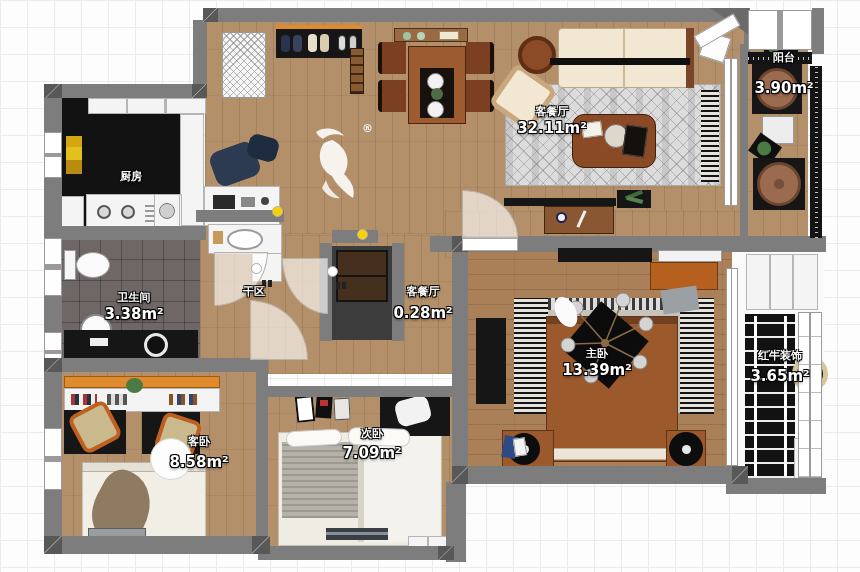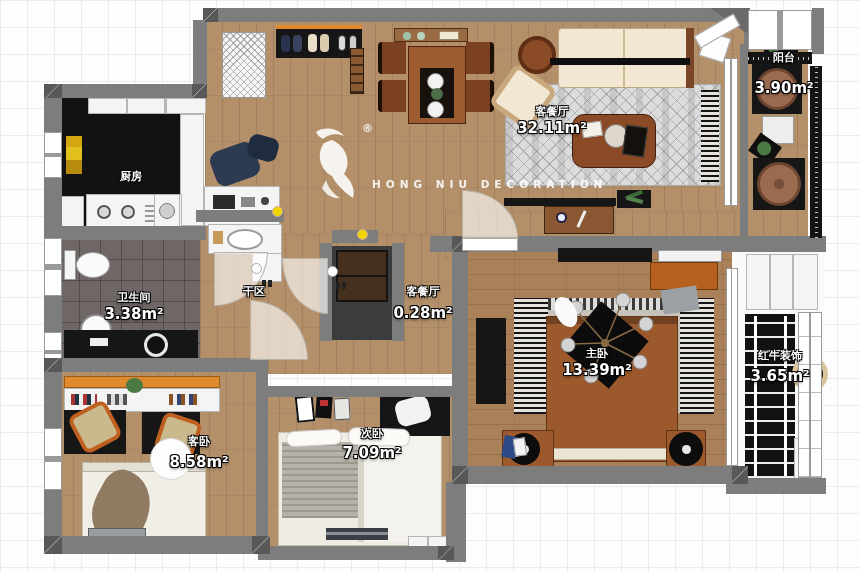--- a/index.html
+++ b/index.html
@@ -363,15 +363,14 @@
     <span>次卧</span>
     <span class="area">7.09m²</span>
   </div>
 
   <svg class="abs wm" style="left:306px;top:126px;width:60px;height:76px;" viewBox="0 0 60 76">
     <path d="M10 6 C18 0 32 2 38 10 C31 7 22 8 17 13 C14 11 11 9 10 6 Z" fill="rgba(255,255,255,.88)"></path>
     <path d="M26 14 C40 20 46 36 38 48 C44 54 50 62 47 72 C38 66 30 58 26 50 C14 44 10 28 18 17 C20 16 23 15 26 14 Z" fill="rgba(255,255,255,.88)"></path>
     <path d="M20 54 C22 62 28 68 34 72 C27 73 20 69 16 62 Z" fill="rgba(255,255,255,.82)"></path>
   </svg>
   <div class="abs wm" style="left:362px;top:122px;font-size:11px;font-weight:bold;">®</div>
-  <div class="abs wm wm-sub" style="left:372px;top:178px;white-space:nowrap;">HONG NIU DECORATION</div>
 
 </div>
 
 </body></html>

